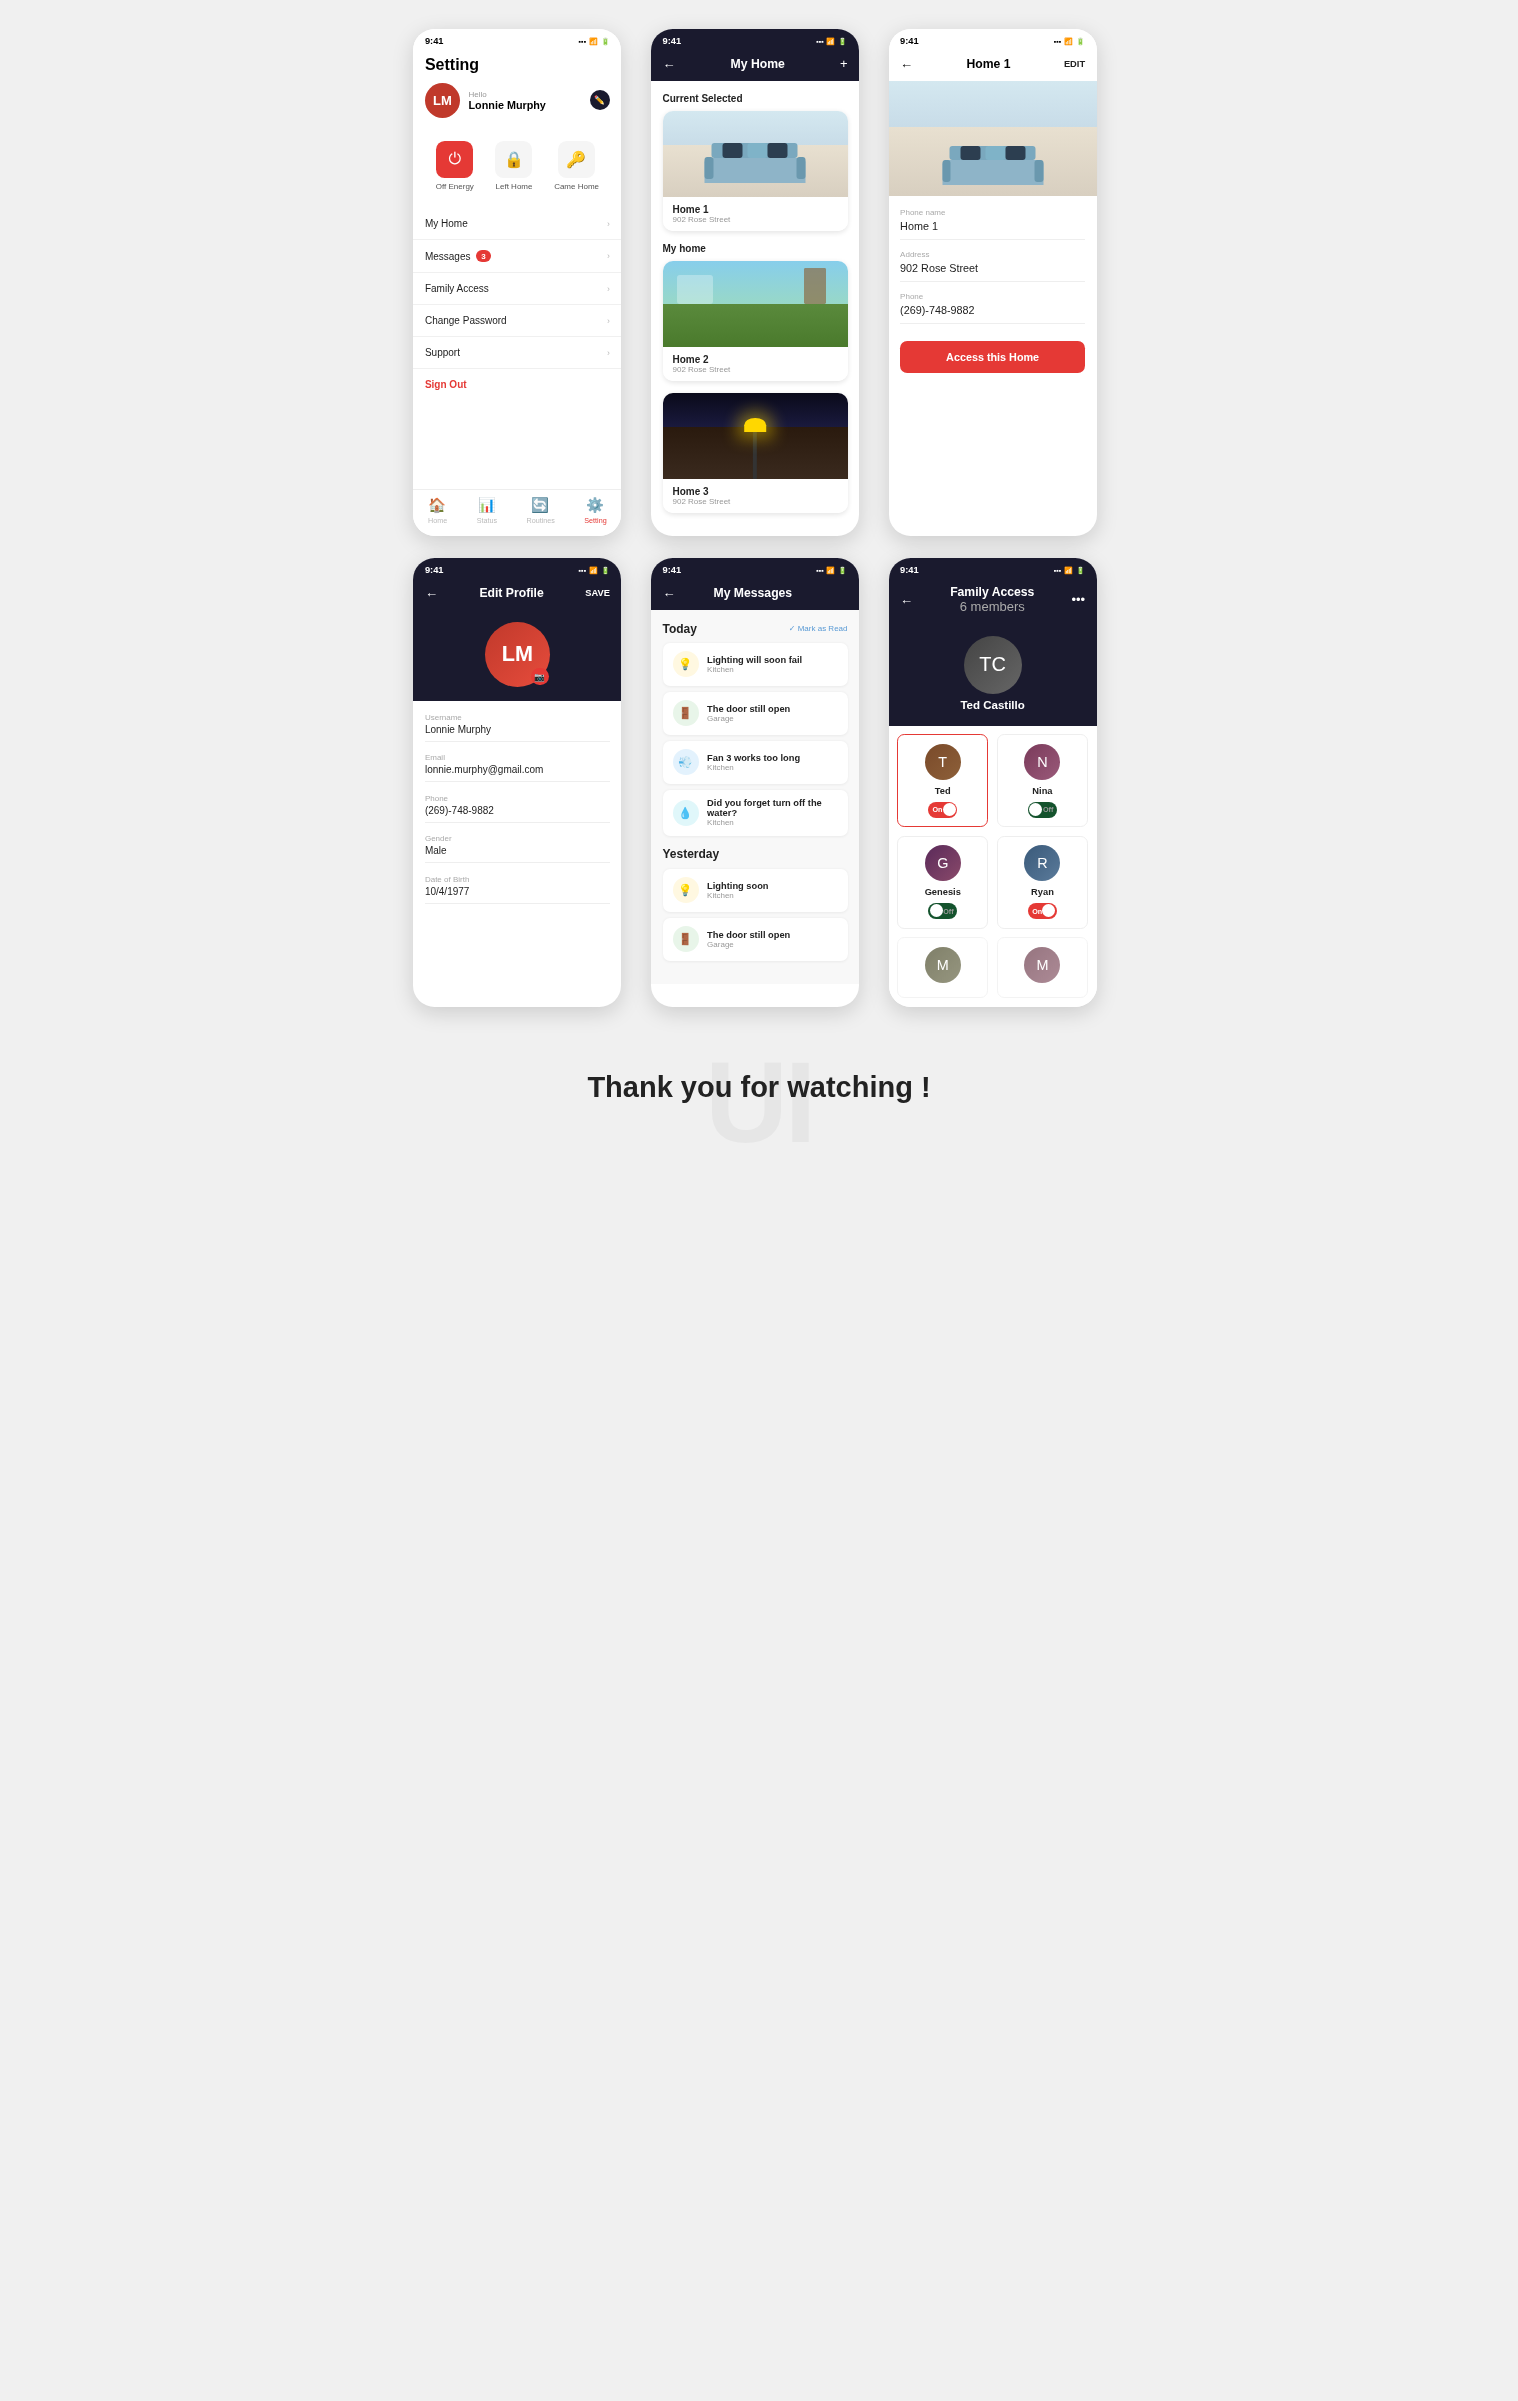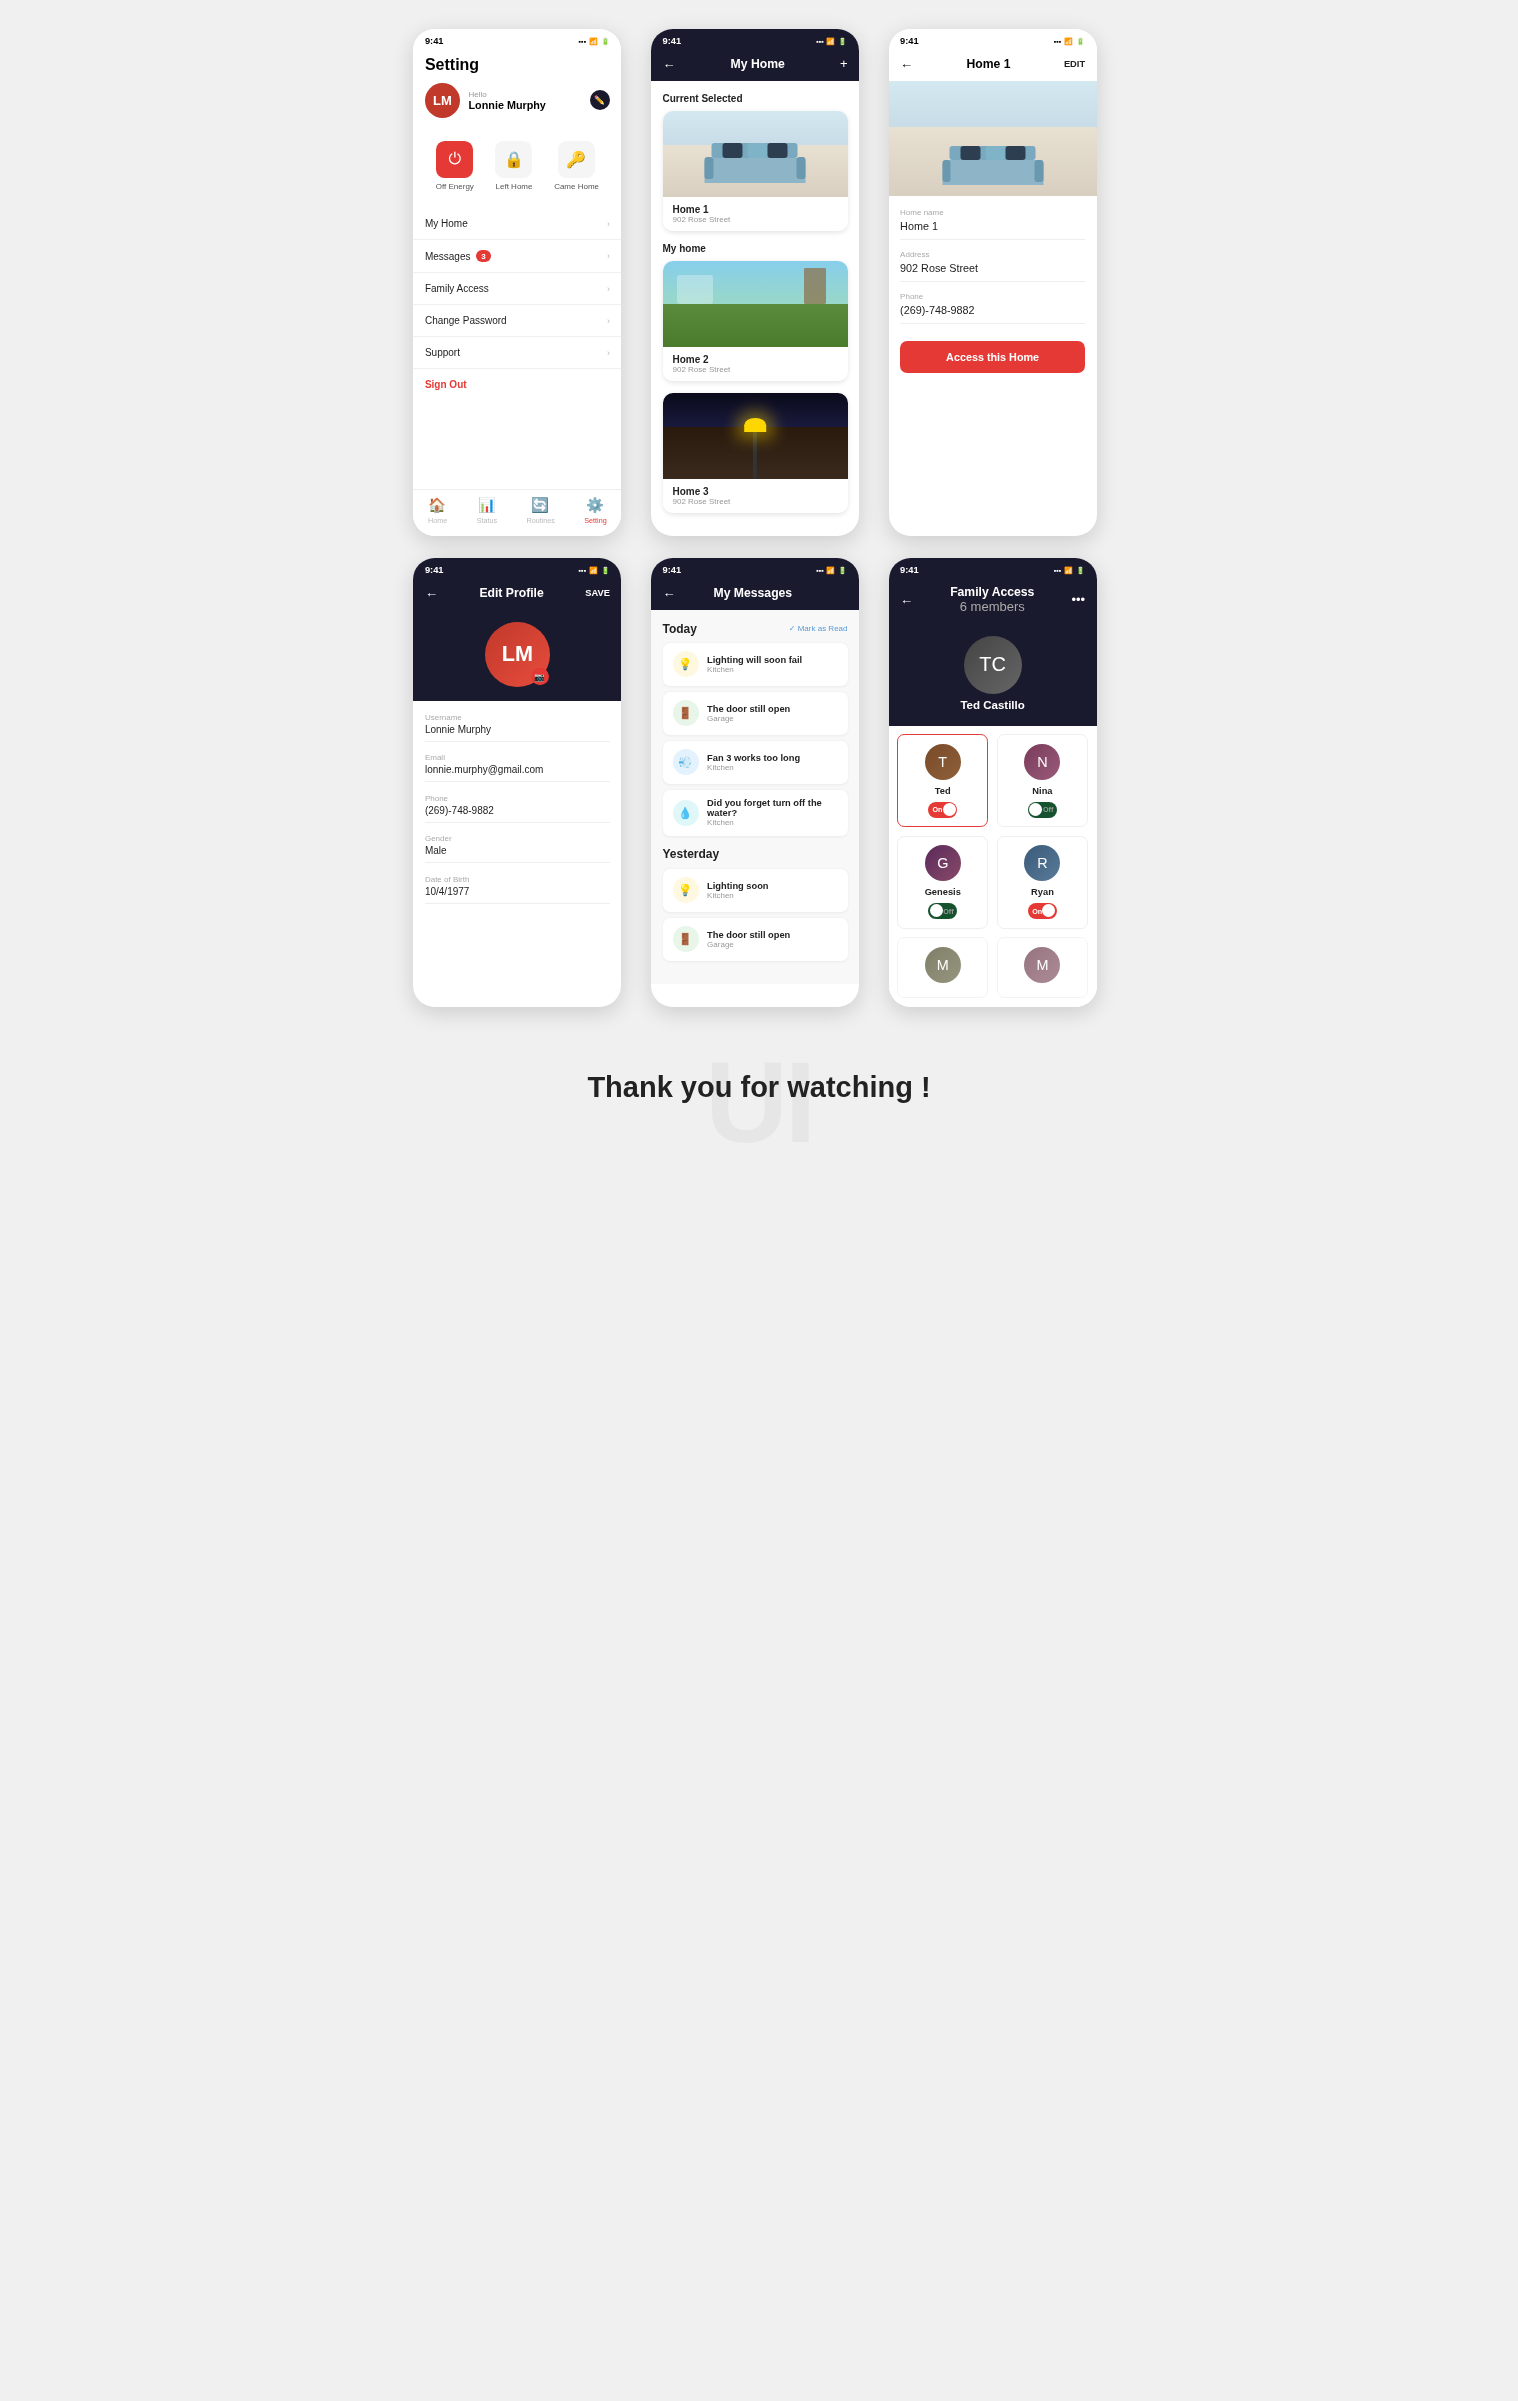--- a/index.html
+++ b/index.html
@@ -500,21 +500,21 @@
         <div class="sofa-body"></div>
         <div class="sofa-arm-l"></div>
         <div class="sofa-arm-r"></div>
         <div class="pillow pillow-1"></div>
         <div class="pillow pillow-2"></div>
         <div class="pillow pillow-3"></div>
       </div>
     </div>
     <div class="form-section">
       <div class="field-group">
-        <div class="field-label">Home name</div>
+        <div class="field-label">Phone name</div>
         <div class="field-value">Home 1</div>
       </div>
       <div class="field-group">
         <div class="field-label">Address</div>
         <div class="field-value">902 Rose Street</div>
       </div>
       <div class="field-group">
         <div class="field-label">Phone</div>
         <div class="field-value">(269)-748-9882</div>
       </div>

